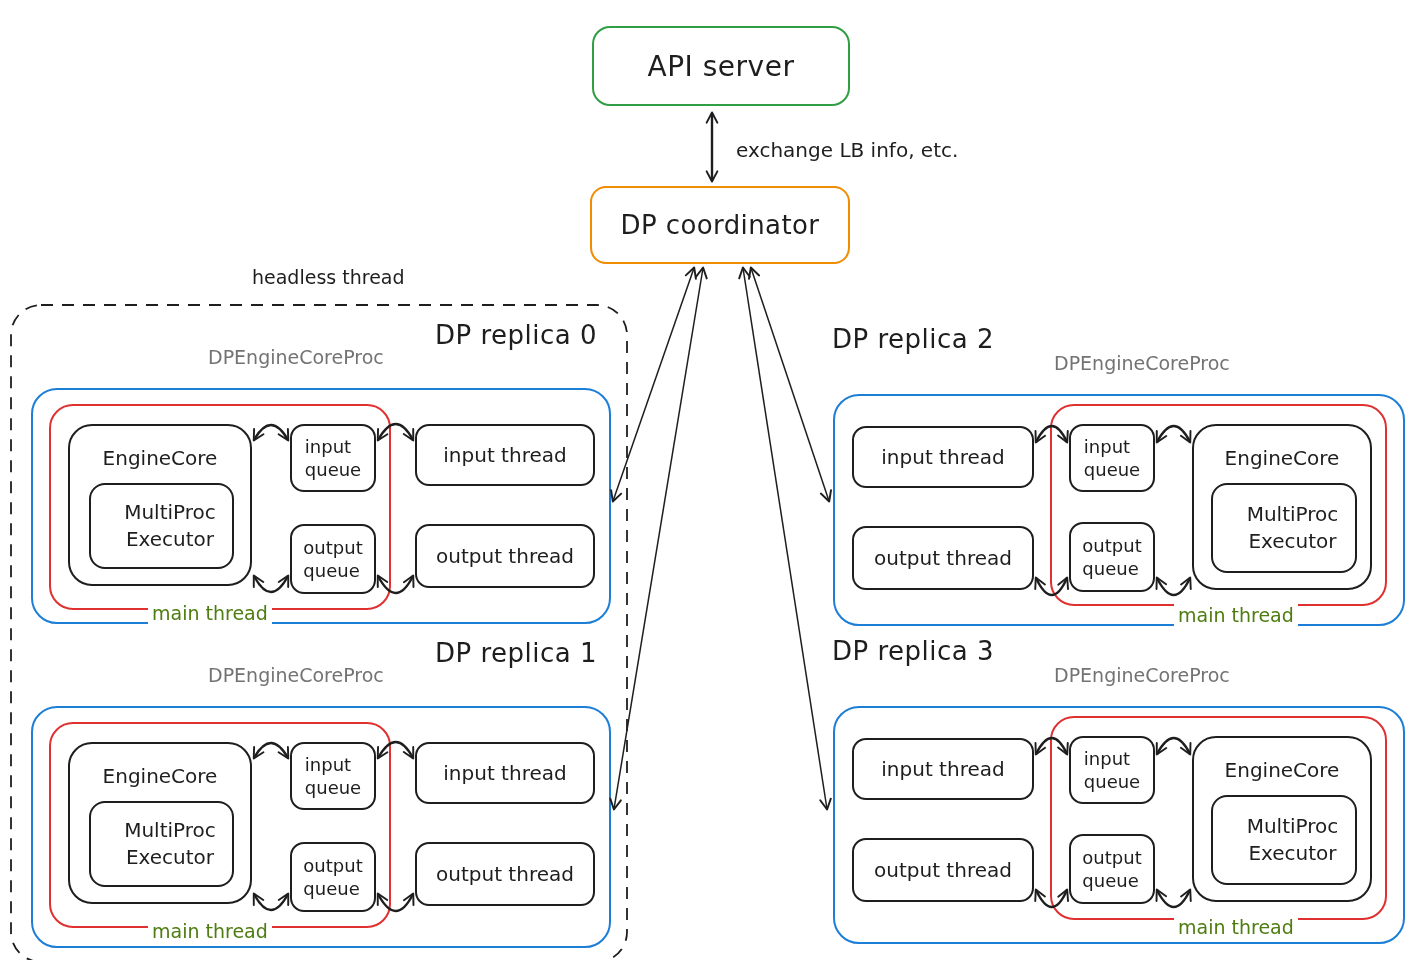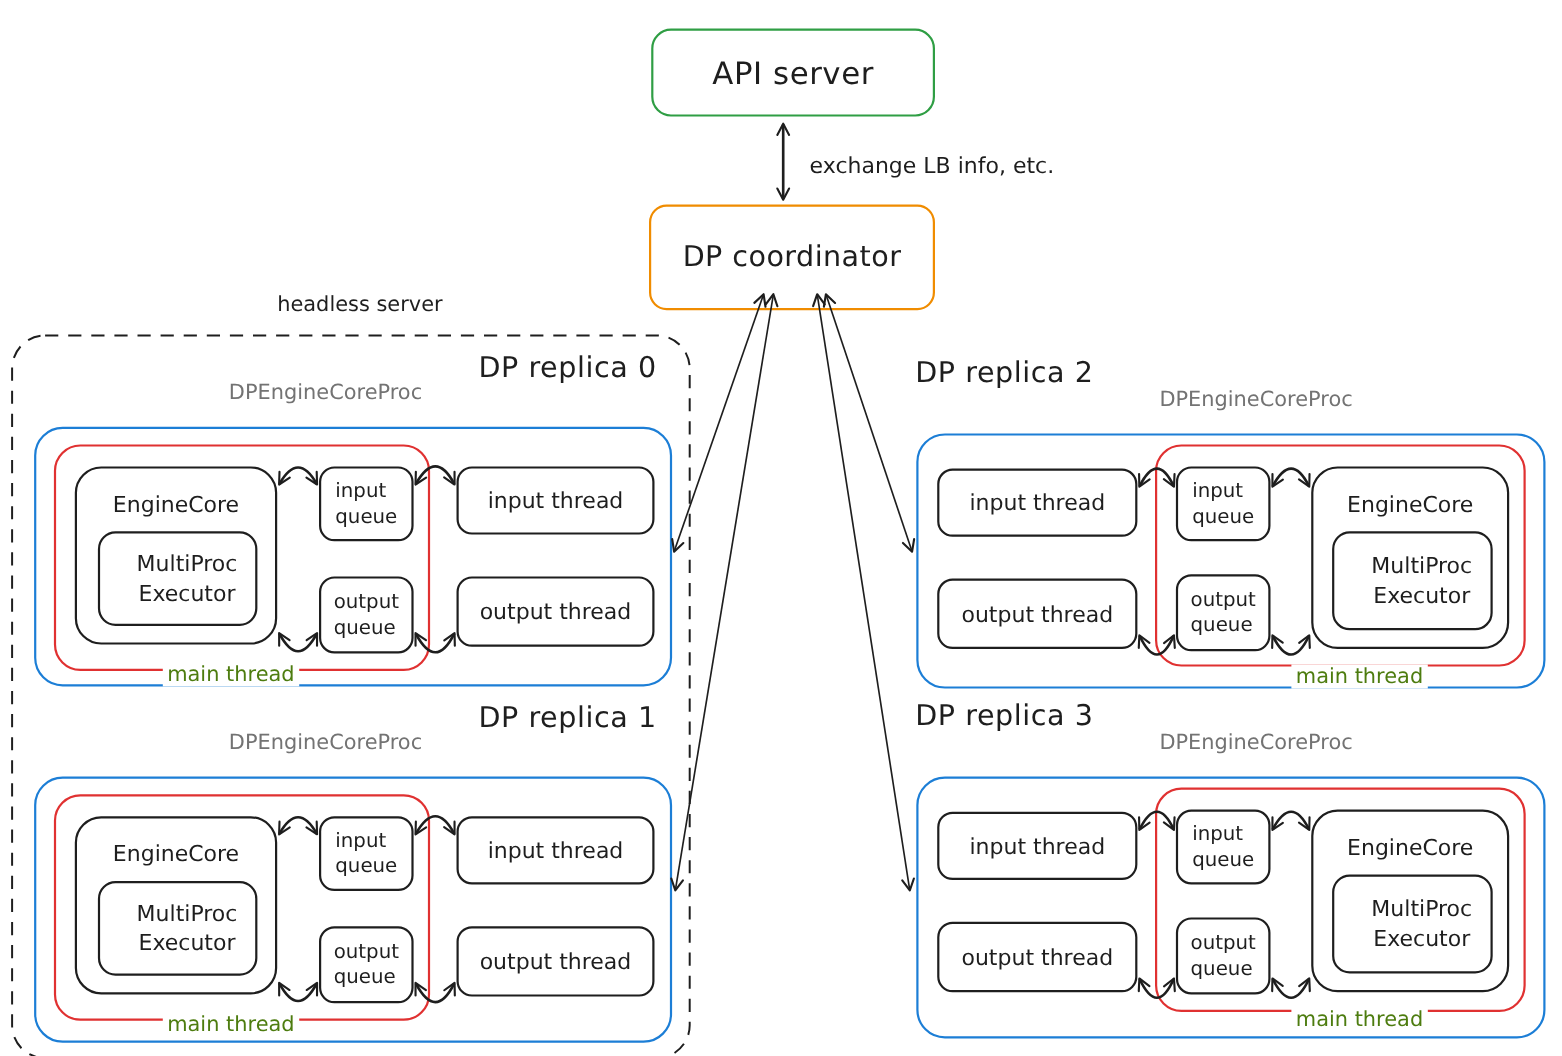--- a/index.html
+++ b/index.html
@@ -7,21 +7,21 @@
     position:relative;width:1420px;height:960px;background:#ffffff;overflow:hidden;
     font-family:"DejaVu Sans","Liberation Sans",sans-serif;color:#1e1e1e;margin-top:16px;
   }
   .box{position:absolute;background:#ffffff;border:2.4px solid #1e1e1e;box-sizing:border-box;
        display:flex;align-items:center;justify-content:center;text-align:center;}
   .lbl{position:absolute;white-space:nowrap;}
   .pre{white-space:pre-line;}
 
   
   .api-box{left:592px;top:10px;width:258px;height:80px;border:2.6px solid #2f9e44;border-radius:18px;font-size:28px;letter-spacing:.5px;}
-  .coord-box{left:590px;top:170px;width:260px;height:96px;border:2.6px solid #f08c00;border-radius:16px;font-size:26px;letter-spacing:.4px;}
+  .coord-box{left:590px;top:170px;width:260px;height:78px;border:2.6px solid #f08c00;border-radius:16px;font-size:26px;letter-spacing:.4px;}
   .link-label{left:736px;top:122px;font-size:20px;}
   .headless-label{left:252px;top:250px;font-size:19px;}
 
   
   .replica{position:absolute;width:585px;height:322px;}
   .replica.right{width:578px;}
   .r0{left:28px;top:300px;}
   .r1{left:28px;top:618px;}
   .r2{left:830px;top:300px;}
   .r3{left:830px;top:612px;}
@@ -83,21 +83,21 @@
 
 <div class="canvas">
 
   <div class="box api-box">
     <span>API server</span>
   </div>
   <div class="box coord-box">
     <span>DP coordinator</span>
   </div>
   <div class="lbl link-label">exchange LB info, etc.</div>
-  <div class="lbl headless-label">headless server</div>
+  <div class="lbl headless-label">headless thread</div>
 
   <div class="replica left r0">
     <div class="title">DP replica 0</div>
     <div class="proc-label">DPEngineCoreProc</div>
     <div class="blue-box"></div>
     <div class="red-box"></div>
     <div class="engine">
       <div class="engine-label">EngineCore</div>
       <div class="multiproc">
         <span class="pre">MultiProc

